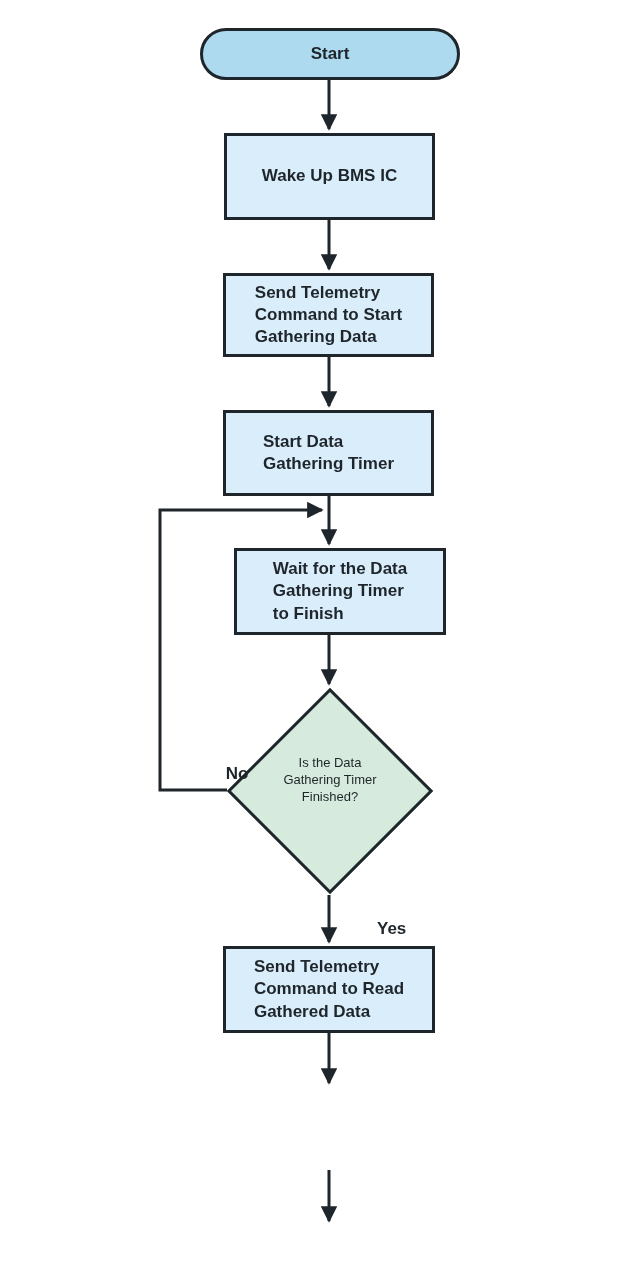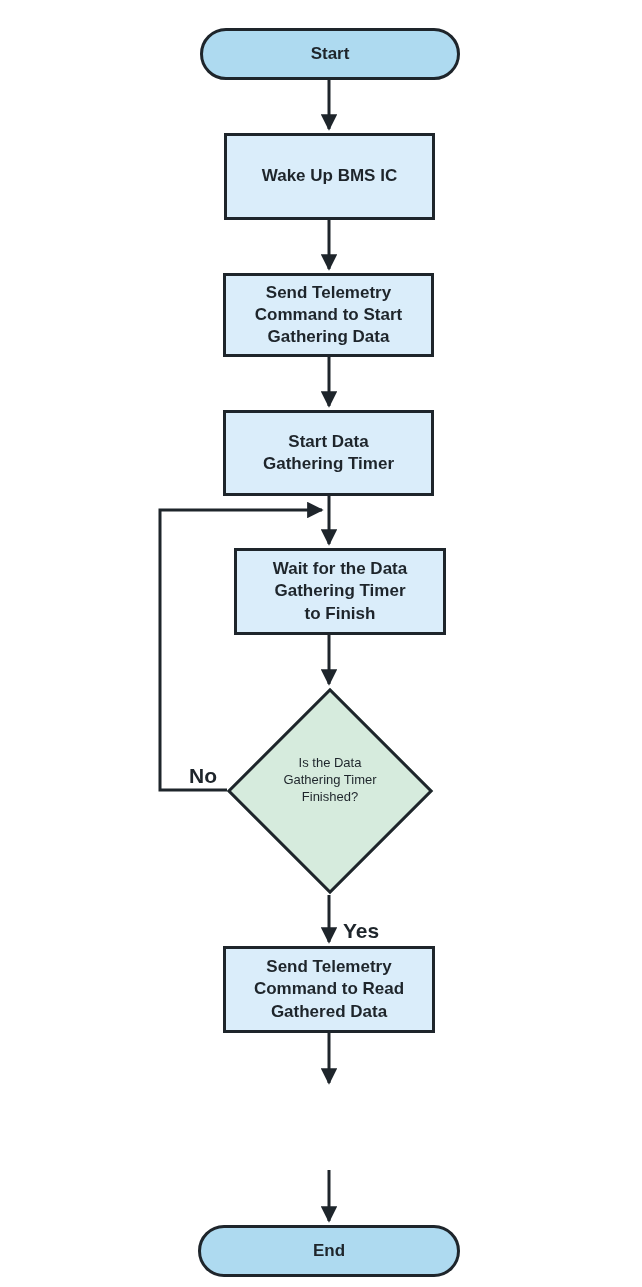--- a/index.html
+++ b/index.html
@@ -20,21 +20,20 @@
     stroke-width: 3;
     fill: none;
   }
   .connectors marker path { stroke: none; fill: var(--stroke, #1E252B); }
 
   .node {
     position: absolute;
     display: flex;
     align-items: center;
     justify-content: center;
-    text-align: center;
     font-weight: bold;
     font-size: 17px;
     line-height: 1.3;
     color: var(--text, #1E252B);
     white-space: pre-line;
     z-index: 2;
   }
 
   .terminator {
     background: var(--terminator-fill, #AEDAF0);
@@ -69,23 +68,24 @@
     font-size: 13px;
     line-height: 1.3;
     color: var(--text, #1E252B);
     white-space: pre-line;
     z-index: 3;
   }
 
   .edge-label {
     position: absolute;
     font-weight: bold;
-    font-size: 21px;
+    font-size: 17px;
     color: var(--text, #1E252B);
     z-index: 3;
+    margin-left: 34px;
   }
   .edge-label.no  { left: 185px; top: 764px; width: 36px; text-align: center; }
   .edge-label.yes { left: 343px; top: 919px; }
 
   
   .n-start      { left: 200px; top: 28px;   width: 260px; height: 52px; }
   .n-wake       { left: 224px; top: 133px;  width: 211px; height: 87px; }
   .n-send-start { left: 223px; top: 273px;  width: 211px; height: 84px; }
   .n-timer      { left: 223px; top: 410px;  width: 211px; height: 86px; }
   .n-wait       { left: 234px; top: 548px;  width: 212px; height: 87px; }
@@ -148,17 +148,14 @@
   <div class="edge-label no">No</div>
   <div class="edge-label yes">Yes</div>
 
   <div class="node process n-send-read">
     <span>Send Telemetry
 Command to Read
 Gathered Data</span>
   </div>
 
 
-  <div class="node terminator n-end">
-    <span>End</span>
-  </div>
 
 </div>
 
 </body></html>

